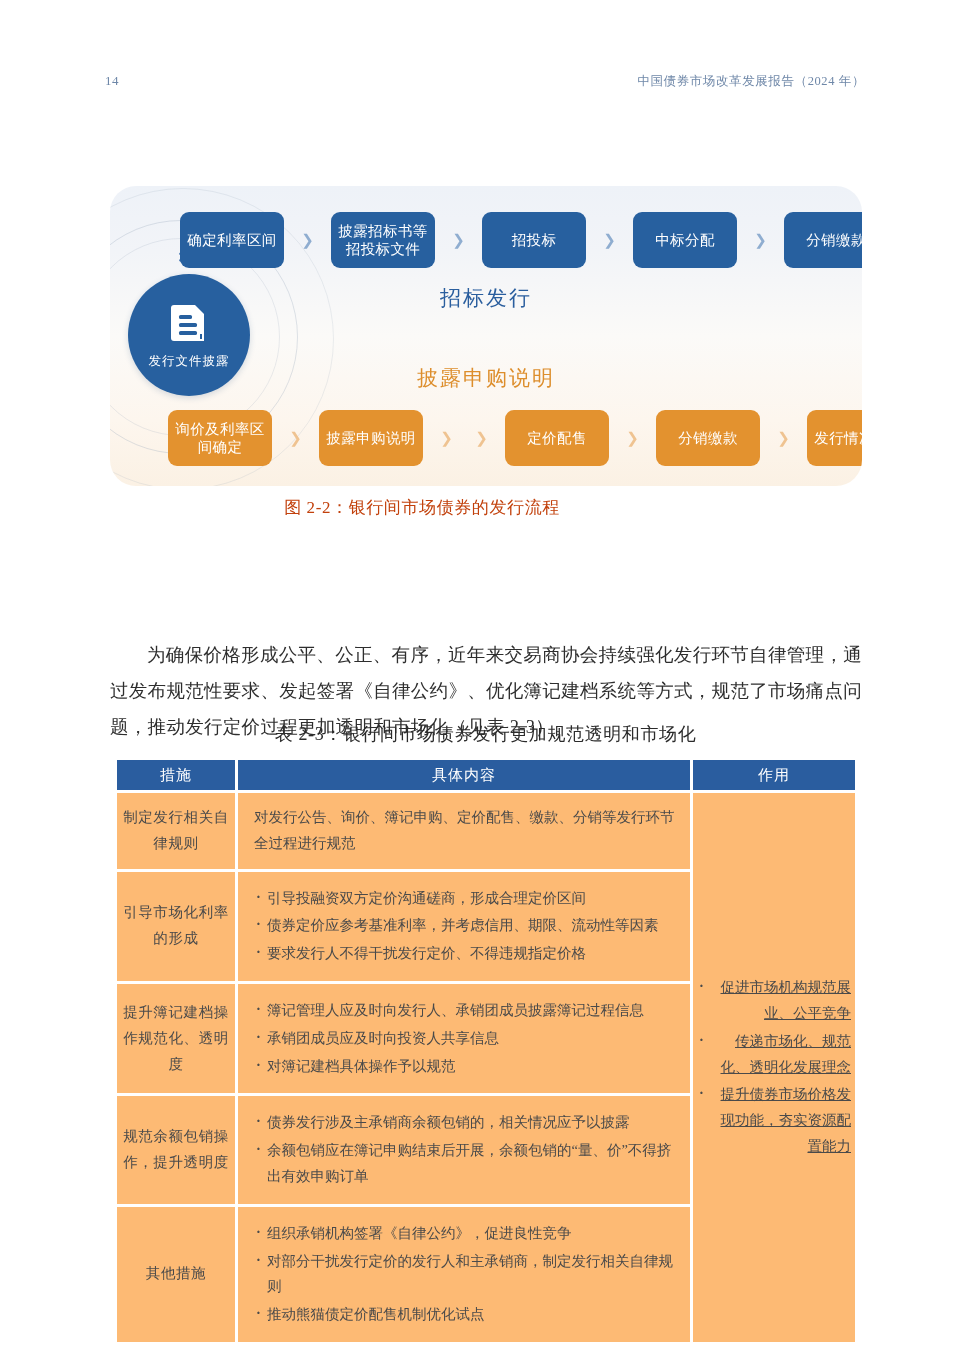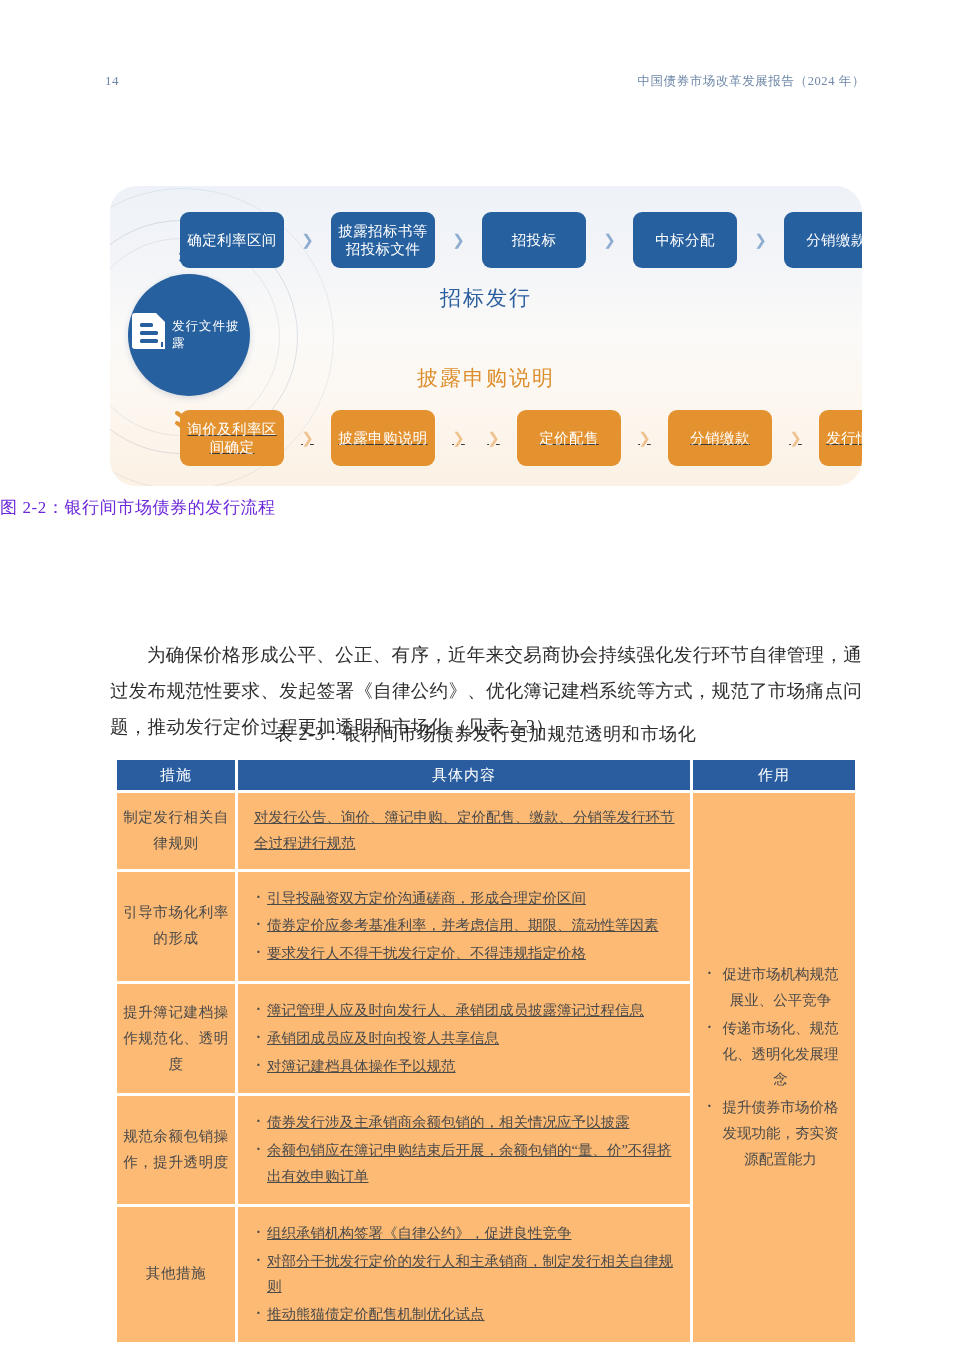--- a/index.html
+++ b/index.html
@@ -65,21 +65,21 @@
 
   .disc {
     position: absolute;
     left: 18px;
     top: 88px;
     width: 122px;
     height: 122px;
     border-radius: 50%;
     background: #27609f;
     display: flex;
-    flex-direction: row;
+    flex-direction: column;
     align-items: center;
     justify-content: center;
     box-shadow: 0 2px 6px rgba(30,70,120,.18);
   }
   .disc-icon {
     width: 44px;
     height: 46px;
     margin-bottom: 6px;
   }
   .disc-label {
@@ -106,21 +106,21 @@
   .chev-up { top: 50px; color: #3a6fae; }
   .chev-down { top: 222px; color: #e39534; }
 
   .flow-row {
     position: absolute;
     display: flex;
     align-items: stretch;
     gap: 12px;
   }
   .flow-row-blue { left: 70px; top: 26px; }
-  .flow-row-orange { left: 70px; top: 224px; text-decoration: underline; }
+  .flow-row-orange { left: 58px; top: 224px; }
 
   .node {
     width: 104px;
     height: 56px;
     border-radius: 9px;
     display: flex;
     align-items: center;
     justify-content: center;
     text-align: center;
     color: #ffffff;
@@ -156,23 +156,23 @@
   }
   .band-blue   { top: 98px; color: #2a5e9e; }
   .band-orange { top: 178px; color: #dd8e2c; }
 
   
   .fig-caption {
     position: absolute;
     left: 0;
     top: 496px;
     width: 844px;
-    text-align: left;
+    text-align: center;
     font-size: 17px;
-    color: #6d28d9;
+    color: #c2410c;
     letter-spacing: .6px;
   }
 
   
   .body-para {
     position: absolute;
     left: 110px;
     top: 624px;
     width: 752px;
     font-size: 18.5px;
@@ -223,26 +223,26 @@
   .col-effect  { width: 162px; }
 
   td.measure {
     text-align: center;
     padding: 10px 6px;
     letter-spacing: .6px;
   }
   td.detail {
     padding: 12px 14px 12px 16px;
     text-align: left;
+  }
+  td.effect {
+    padding: 14px 4px;
+    vertical-align: middle;
+    text-align: right;
     text-decoration: underline;
-  }
-  td.effect {
-    padding: 14px 12px;
-    vertical-align: middle;
-    text-align: center;
   }
   .bullets { margin: 0; padding: 0; list-style: none; }
   .bullets li {
     position: relative;
     padding-left: 13px;
     margin: 2px 0;
   }
   .bullets li::before {
     content: "·";
     position: absolute;

